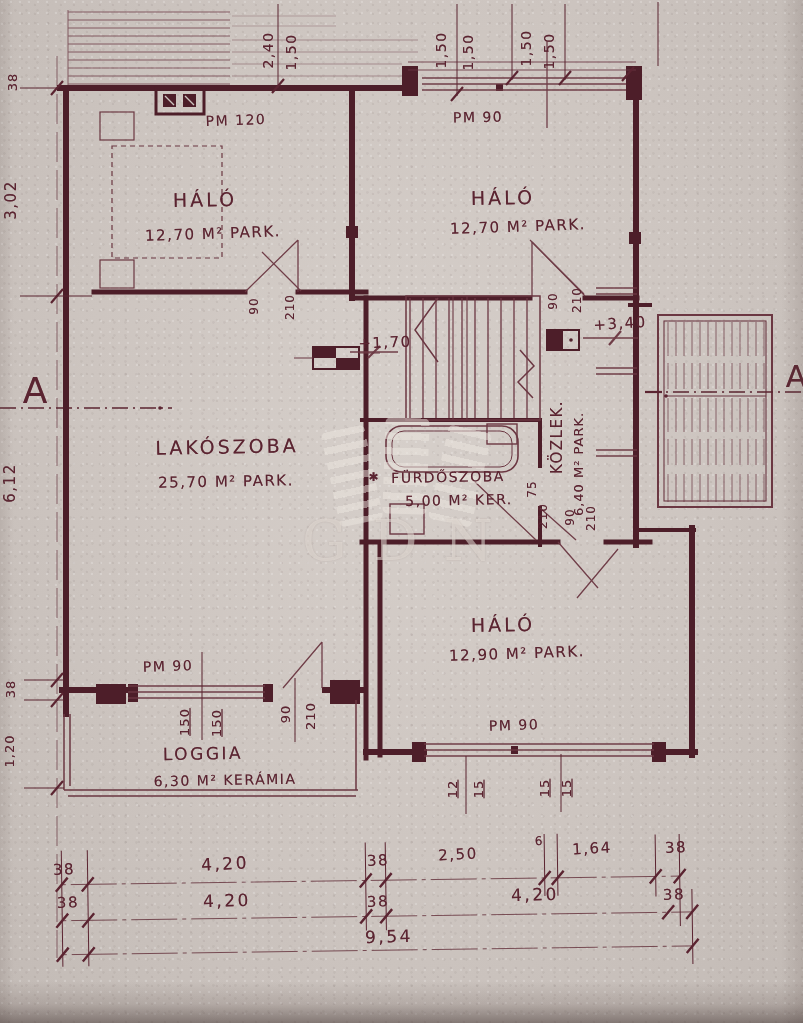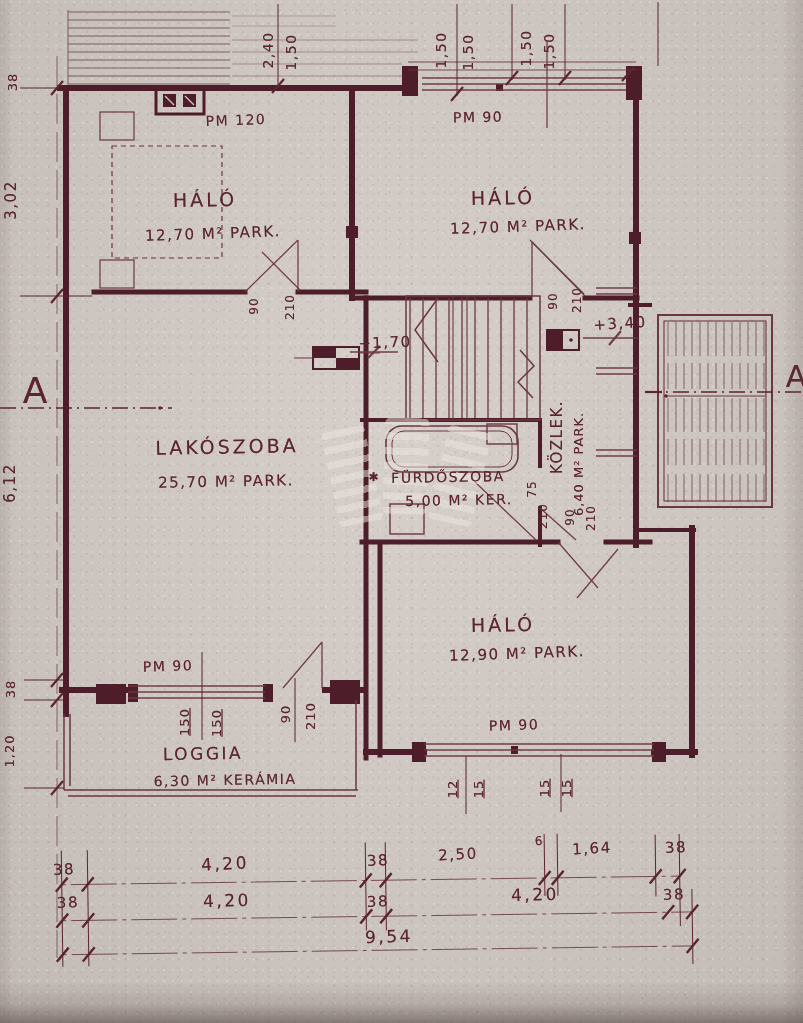--- a/index.html
+++ b/index.html
@@ -164,20 +164,21 @@
         <path stroke-width="2.4" d="M56,923 L68,909 M82,923 L94,909 M360,923 L372,909 M380,923 L392,909 M662,923 L674,909 M686,923 L698,909"></path>
         <path stroke-width="2.4" d="M56,957 L68,943 M82,957 L94,943 M686,957 L698,943"></path>
       </g>
     </g>
   </svg>
 
   <div class="wm" style="left:0;top:0;width:803px;height:1023px;">
     <div class="wm-bar" style="left:330px;top:428px;transform:rotate(-12deg);"></div>
     <div class="wm-bar" style="left:384px;top:418px;transform:rotate(2deg);"></div>
     <div class="wm-bar" style="left:438px;top:428px;transform:rotate(13deg);"></div>
+    <div class="wm-text" style="left:302px;top:508px;">GDN</div>
   </div>
 
   <div class="lbl s19" style="left:205px;top:200px;--r:-1deg">HÁLÓ</div>
   <div class="lbl s15" style="left:213px;top:234px;--r:-2deg">12,70 M² PARK.</div>
   <div class="lbl s19" style="left:503px;top:198px;--r:-1deg">HÁLÓ</div>
   <div class="lbl s15" style="left:518px;top:227px;--r:-2deg">12,70 M² PARK.</div>
   <div class="lbl s19" style="left:227px;top:447px;--r:-1deg">LAKÓSZOBA</div>
   <div class="lbl s15" style="left:226px;top:482px;--r:-1deg">25,70 M² PARK.</div>
   <div class="lbl s12" style="left:374px;top:477px">✱</div>
   <div class="lbl s14" style="left:448px;top:477px;--r:-1deg">FÜRDŐSZOBA</div>

